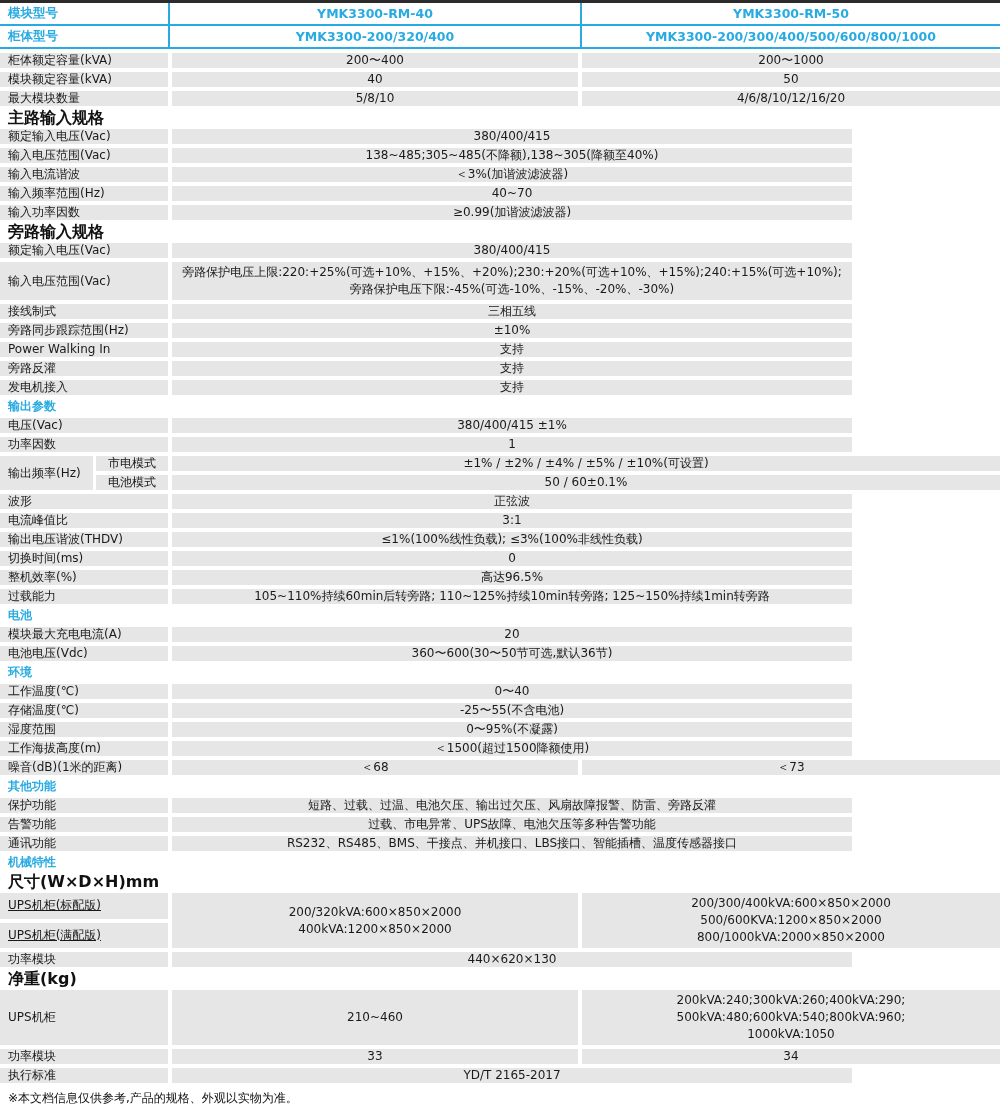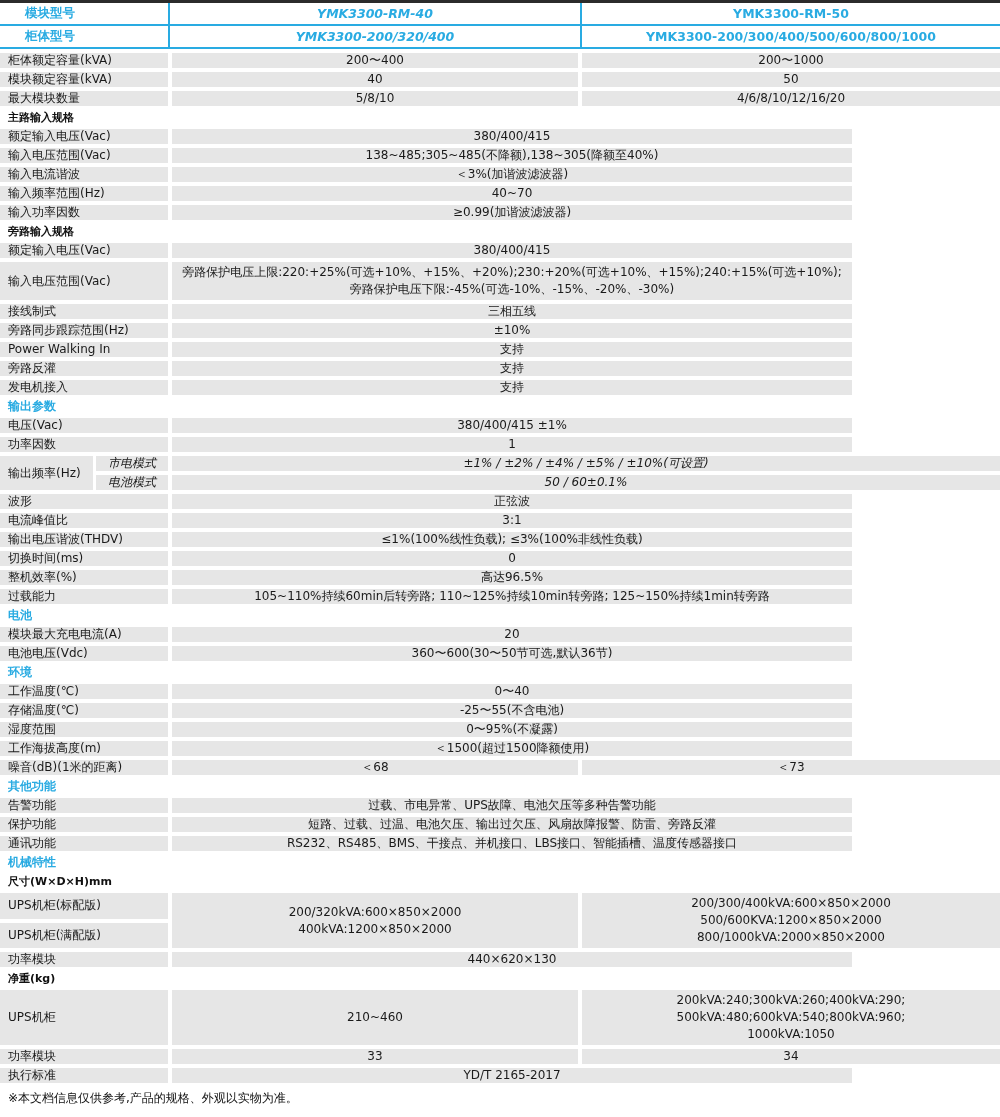--- a/index.html
+++ b/index.html
@@ -3,53 +3,53 @@
 <meta charset="utf-8">
 <style>
   html,body { margin:0; padding:0; background:#fff; }
   body { font-family:"DejaVu Sans","Liberation Sans",sans-serif; color:#1a1a1a; }
   .sheet { width:1000px; }
 
   .top-rule  { height:3px; background:#2b2b2b; }
   .blue-rule { height:2px; background:#29abe2; }
 
   .hdr-row { display:flex; align-items:center; height:21px; }
-  .hdr-label { width:168px; padding-left:25px; box-sizing:border-box;
+  .hdr-label { width:168px; padding-left:8px; box-sizing:border-box;
                color:#29abe2; font-weight:bold; font-size:12.5px; }
   .hdr-div { width:2px; align-self:stretch; background:#29abe2; }
   .hdr-val { display:flex; align-items:center; justify-content:center;
              color:#29abe2; font-weight:bold; font-size:12.5px; }
-  .hdr-c2 { width:410px;font-style:italic; }
+  .hdr-c2 { width:410px; }
   .hdr-c3 { width:418px; }
 
   .row { display:flex; align-items:stretch; margin-top:4px; width:1000px; }
   .cell { background:#e6e6e6; font-size:12px; line-height:15px; min-height:15px;
           display:flex; align-items:center; justify-content:center;
           box-sizing:border-box; white-space:nowrap; }
   .label   { width:168px; justify-content:flex-start; padding-left:8px; }
   .col2    { width:406px; margin-left:4px; }
   .col3    { width:418px; margin-left:4px; }
   .span-val{ width:680px; margin-left:4px; }
   .multi   { flex-direction:column; padding:2px 0; line-height:17px; }
 
   .sec-title { color:#29abe2; font-weight:bold; font-size:12px; line-height:15px;
                margin-top:4px; padding-left:8px; }
-  .sub-title { color:#111; font-weight:bold; font-size:11px; line-height:15px;
+  .sub-title { color:#111; font-weight:bold; font-size:16px; line-height:15px;
                margin-top:4px; padding-left:8px; }
 
   
   .freq-label { width:93px; justify-content:flex-start; padding-left:8px; }
-  .freq-right { display:flex; flex-direction:column; flex:1; margin-left:3px;font-style:italic; }
+  .freq-right { display:flex; flex-direction:column; flex:1; margin-left:3px; }
   .freq-line  { display:flex; }
   .gap-top    { margin-top:4px; }
   .subcell    { width:72px; }
   .freq-val   { width:828px; margin-left:4px; }
 
   
-  .dims-labels { width:168px; display:flex; flex-direction:column; }
+  .dims-labels { width:168px; display:flex; flex-direction:column;text-decoration:underline; }
   .dim-label   { flex:1; }
   .dim-label + .dim-label { margin-top:4px; }
 
   .footnote { font-size:12px; line-height:15px; padding:8px 0 6px 8px; color:#111; }
 </style>
 </head>
 <body>
 
 <div class="sheet">
 
@@ -231,26 +231,26 @@
   </div>
   <div class="row">
     <div class="cell label">噪音(dB)(1米的距离)</div>
     <div class="cell col2">＜68</div>
     <div class="cell col3">＜73</div>
   </div>
 
   <div class="sec-title">其他功能</div>
 
   <div class="row">
+    <div class="cell label">保护功能</div>
+    <div class="cell span-val">短路、过载、过温、电池欠压、输出过欠压、风扇故障报警、防雷、旁路反灌</div>
+  </div>
+  <div class="row">
     <div class="cell label">告警功能</div>
     <div class="cell span-val">过载、市电异常、UPS故障、电池欠压等多种告警功能</div>
-  </div>
-  <div class="row">
-    <div class="cell label">保护功能</div>
-    <div class="cell span-val">短路、过载、过温、电池欠压、输出过欠压、风扇故障报警、防雷、旁路反灌</div>
   </div>
   <div class="row">
     <div class="cell label">通讯功能</div>
     <div class="cell span-val">RS232、RS485、BMS、干接点、并机接口、LBS接口、智能插槽、温度传感器接口</div>
   </div>
 
   <div class="sec-title">机械特性</div>
   <div class="sub-title">尺寸(W×D×H)mm</div>
 
   <div class="row">

